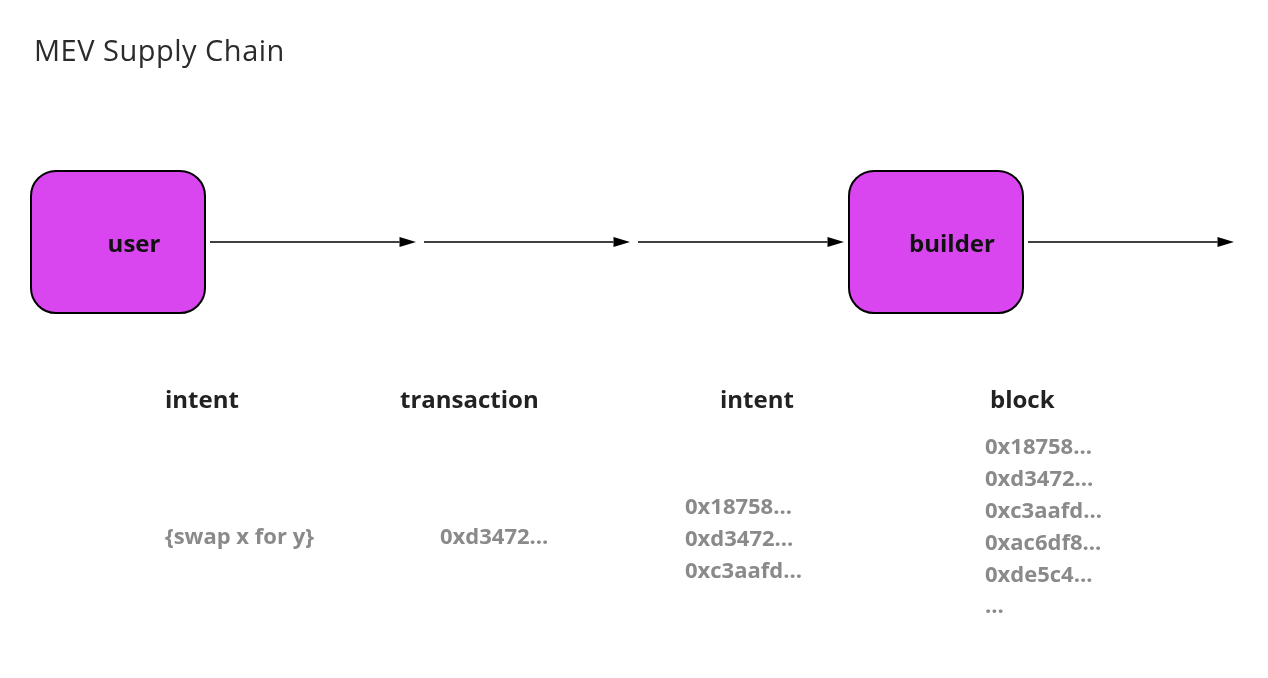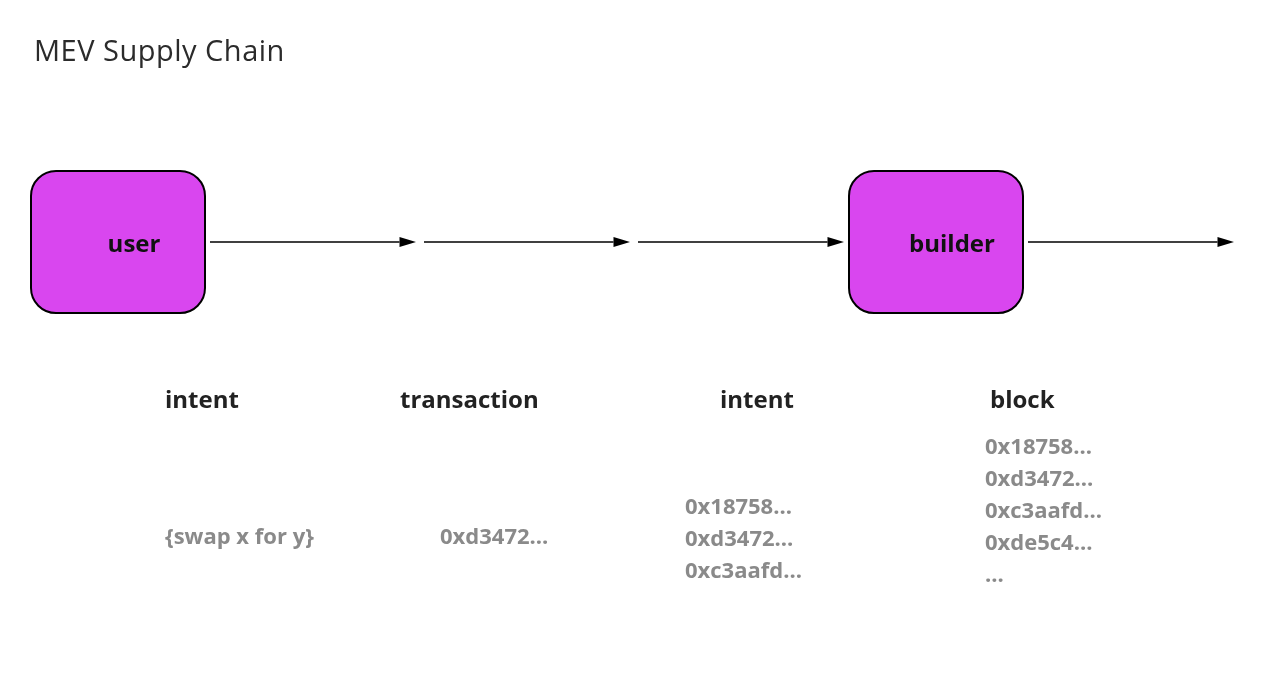--- a/index.html
+++ b/index.html
@@ -128,15 +128,16 @@
   </div>
 <div class="col-detail d3">
     <div>0x18758...</div>
     <div>0xd3472...</div>
     <div>0xc3aafd...</div>
   </div>
 <div class="col-detail d4">
     <div>0x18758...</div>
     <div>0xd3472...</div>
     <div>0xc3aafd...</div>
+    <div>0xac6df8...</div>
     <div>0xde5c4...</div>
     <div>...</div>
   </div>
 
 </body></html>

